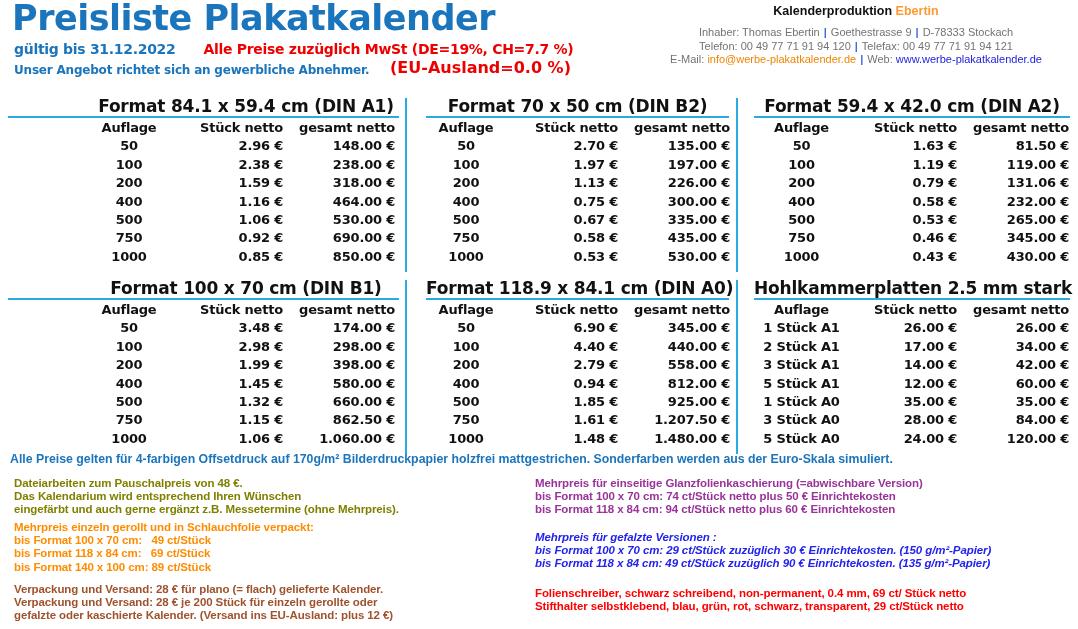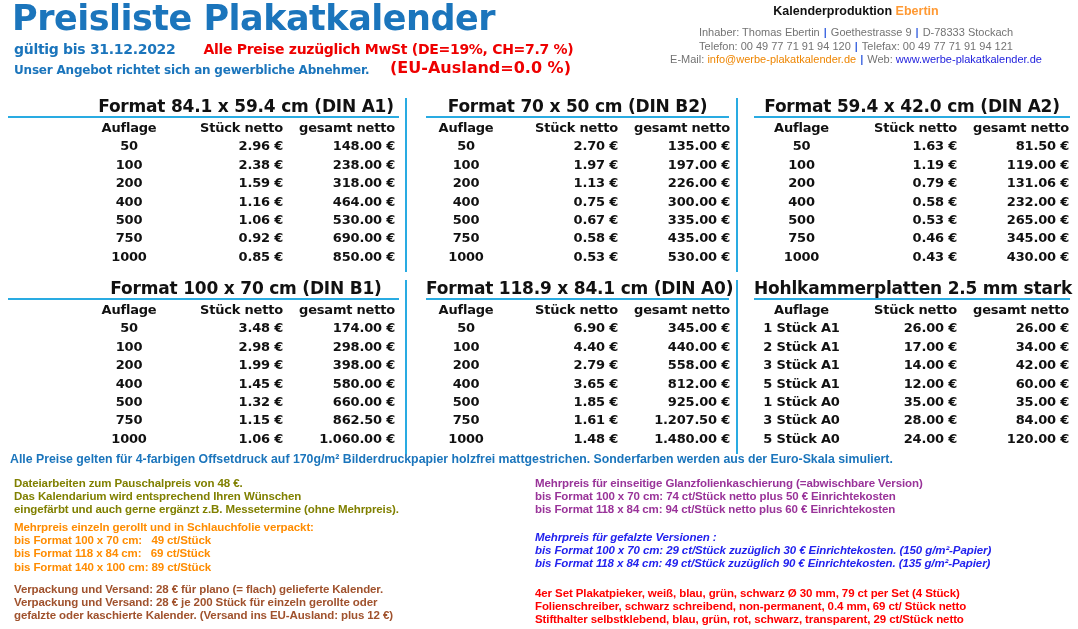--- a/index.html
+++ b/index.html
@@ -226,21 +226,21 @@
             <div class="t-c c0">50</div>
             <div class="t-c c1">6.90 €</div>
             <div class="t-c c2">345.00 €</div>
             <div class="t-c c0">100</div>
             <div class="t-c c1">4.40 €</div>
             <div class="t-c c2">440.00 €</div>
             <div class="t-c c0">200</div>
             <div class="t-c c1">2.79 €</div>
             <div class="t-c c2">558.00 €</div>
             <div class="t-c c0">400</div>
-            <div class="t-c c1">3.65 €</div>
+            <div class="t-c c1">0.94 €</div>
             <div class="t-c c2">812.00 €</div>
             <div class="t-c c0">500</div>
             <div class="t-c c1">1.85 €</div>
             <div class="t-c c2">925.00 €</div>
             <div class="t-c c0">750</div>
             <div class="t-c c1">1.61 €</div>
             <div class="t-c c2">1.207.50 €</div>
             <div class="t-c c0">1000</div>
             <div class="t-c c1">1.48 €</div>
             <div class="t-c c2">1.480.00 €</div>
@@ -304,19 +304,18 @@
         <div class="nline">Mehrpreis für einseitige Glanzfolienkaschierung (=abwischbare Version)</div>
         <div class="nline">bis Format 100 x 70 cm: 74 ct/Stück netto plus 50 € Einrichtekosten</div>
         <div class="nline">bis Format 118 x 84 cm: 94 ct/Stück netto plus 60 € Einrichtekosten</div>
       </div>
     <div class="block block-blue">
         <div class="nline">Mehrpreis für gefalzte Versionen :</div>
         <div class="nline">bis Format 100 x 70 cm: 29 ct/Stück zuzüglich 30 € Einrichtekosten. (150 g/m²-Papier)</div>
         <div class="nline">bis Format 118 x 84 cm: 49 ct/Stück zuzüglich 90 € Einrichtekosten. (135 g/m²-Papier)</div>
       </div>
     <div class="block block-red">
-        <div class="nline">4er Set Plakatpieker, weiß, blau, grün, schwarz Ø 30 mm, 79 ct per Set (4 Stück)</div>
         <div class="nline">Folienschreiber, schwarz schreibend, non-permanent, 0.4 mm, 69 ct/ Stück netto</div>
         <div class="nline">Stifthalter selbstklebend, blau, grün, rot, schwarz, transparent, 29 ct/Stück netto</div>
       </div>
   </div>
 
 </div>
 
 </body></html>

